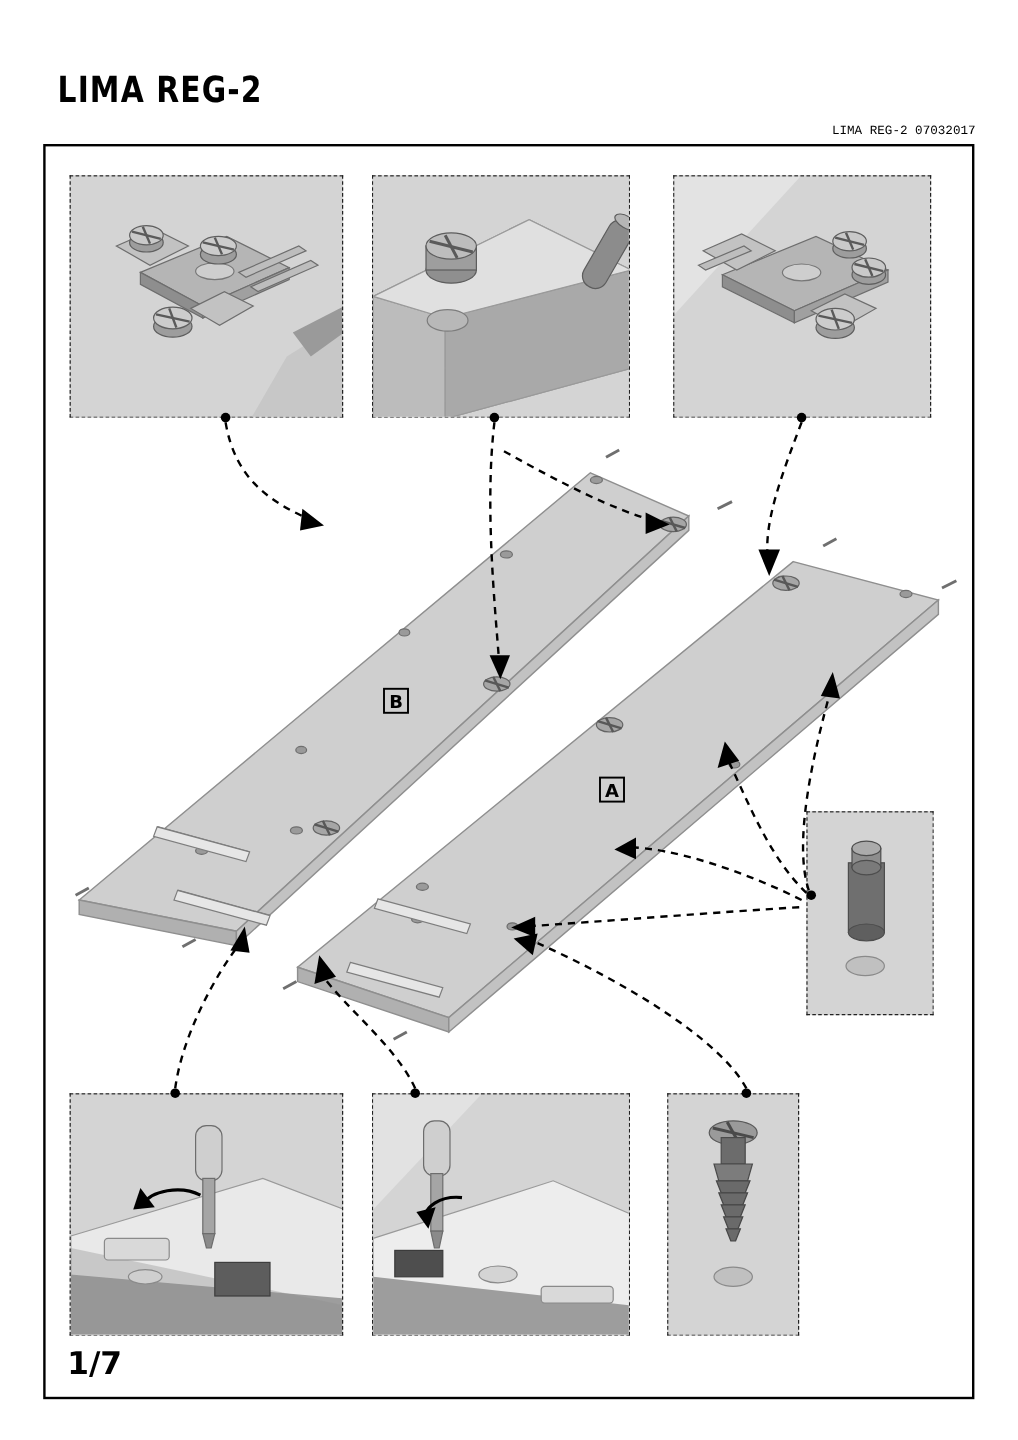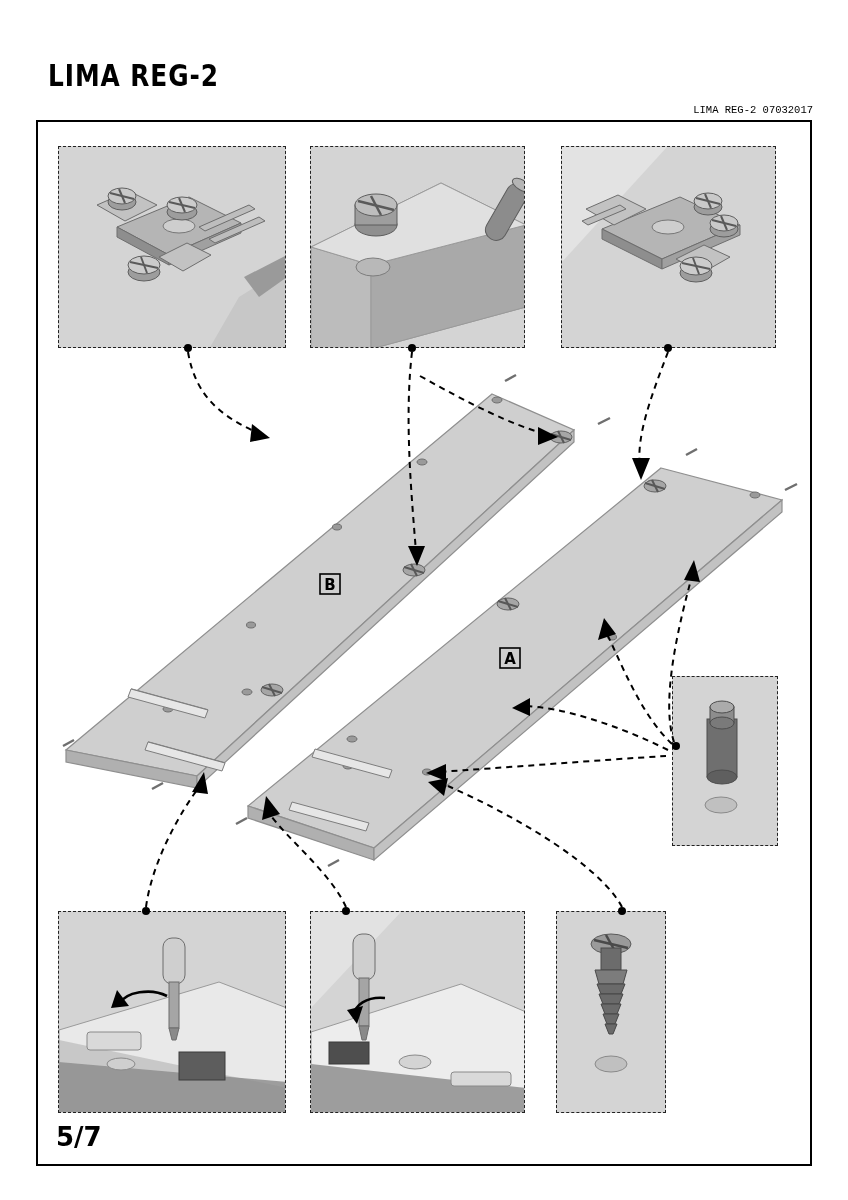--- a/index.html
+++ b/index.html
@@ -75,21 +75,21 @@
   }
 </style>
 </head>
 <body>
 
 <div id="sheet">
 
   <div id="title">LIMA REG-2</div>
   <div id="doc-code">LIMA REG-2 07032017</div>
   <div id="frame"></div>
-  <div id="page-num">5/7</div>
+  <div id="page-num">1/7</div>
 
   <div class="callout" style="left:58px; top:146px; width:228px; height:202px;">
     <svg width="228" height="202" viewBox="0 0 228 202">
       <polygon points="0,0 228,0 228,202 0,202" fill="#d4d4d4"></polygon>
       <polygon points="180,150 228,120 228,202 150,202" fill="#c7c7c7"></polygon>
       <polygon points="185,130 228,108 228,130 200,150" fill="#9a9a9a"></polygon>
 
       <g>
         <polygon points="58,80 130,50 182,76 110,108" fill="#b5b5b5" stroke="#6e6e6e" stroke-width="1"></polygon>
         <polygon points="58,80 110,108 110,118 58,90" fill="#8e8e8e" stroke="#6e6e6e" stroke-width="1"></polygon>

